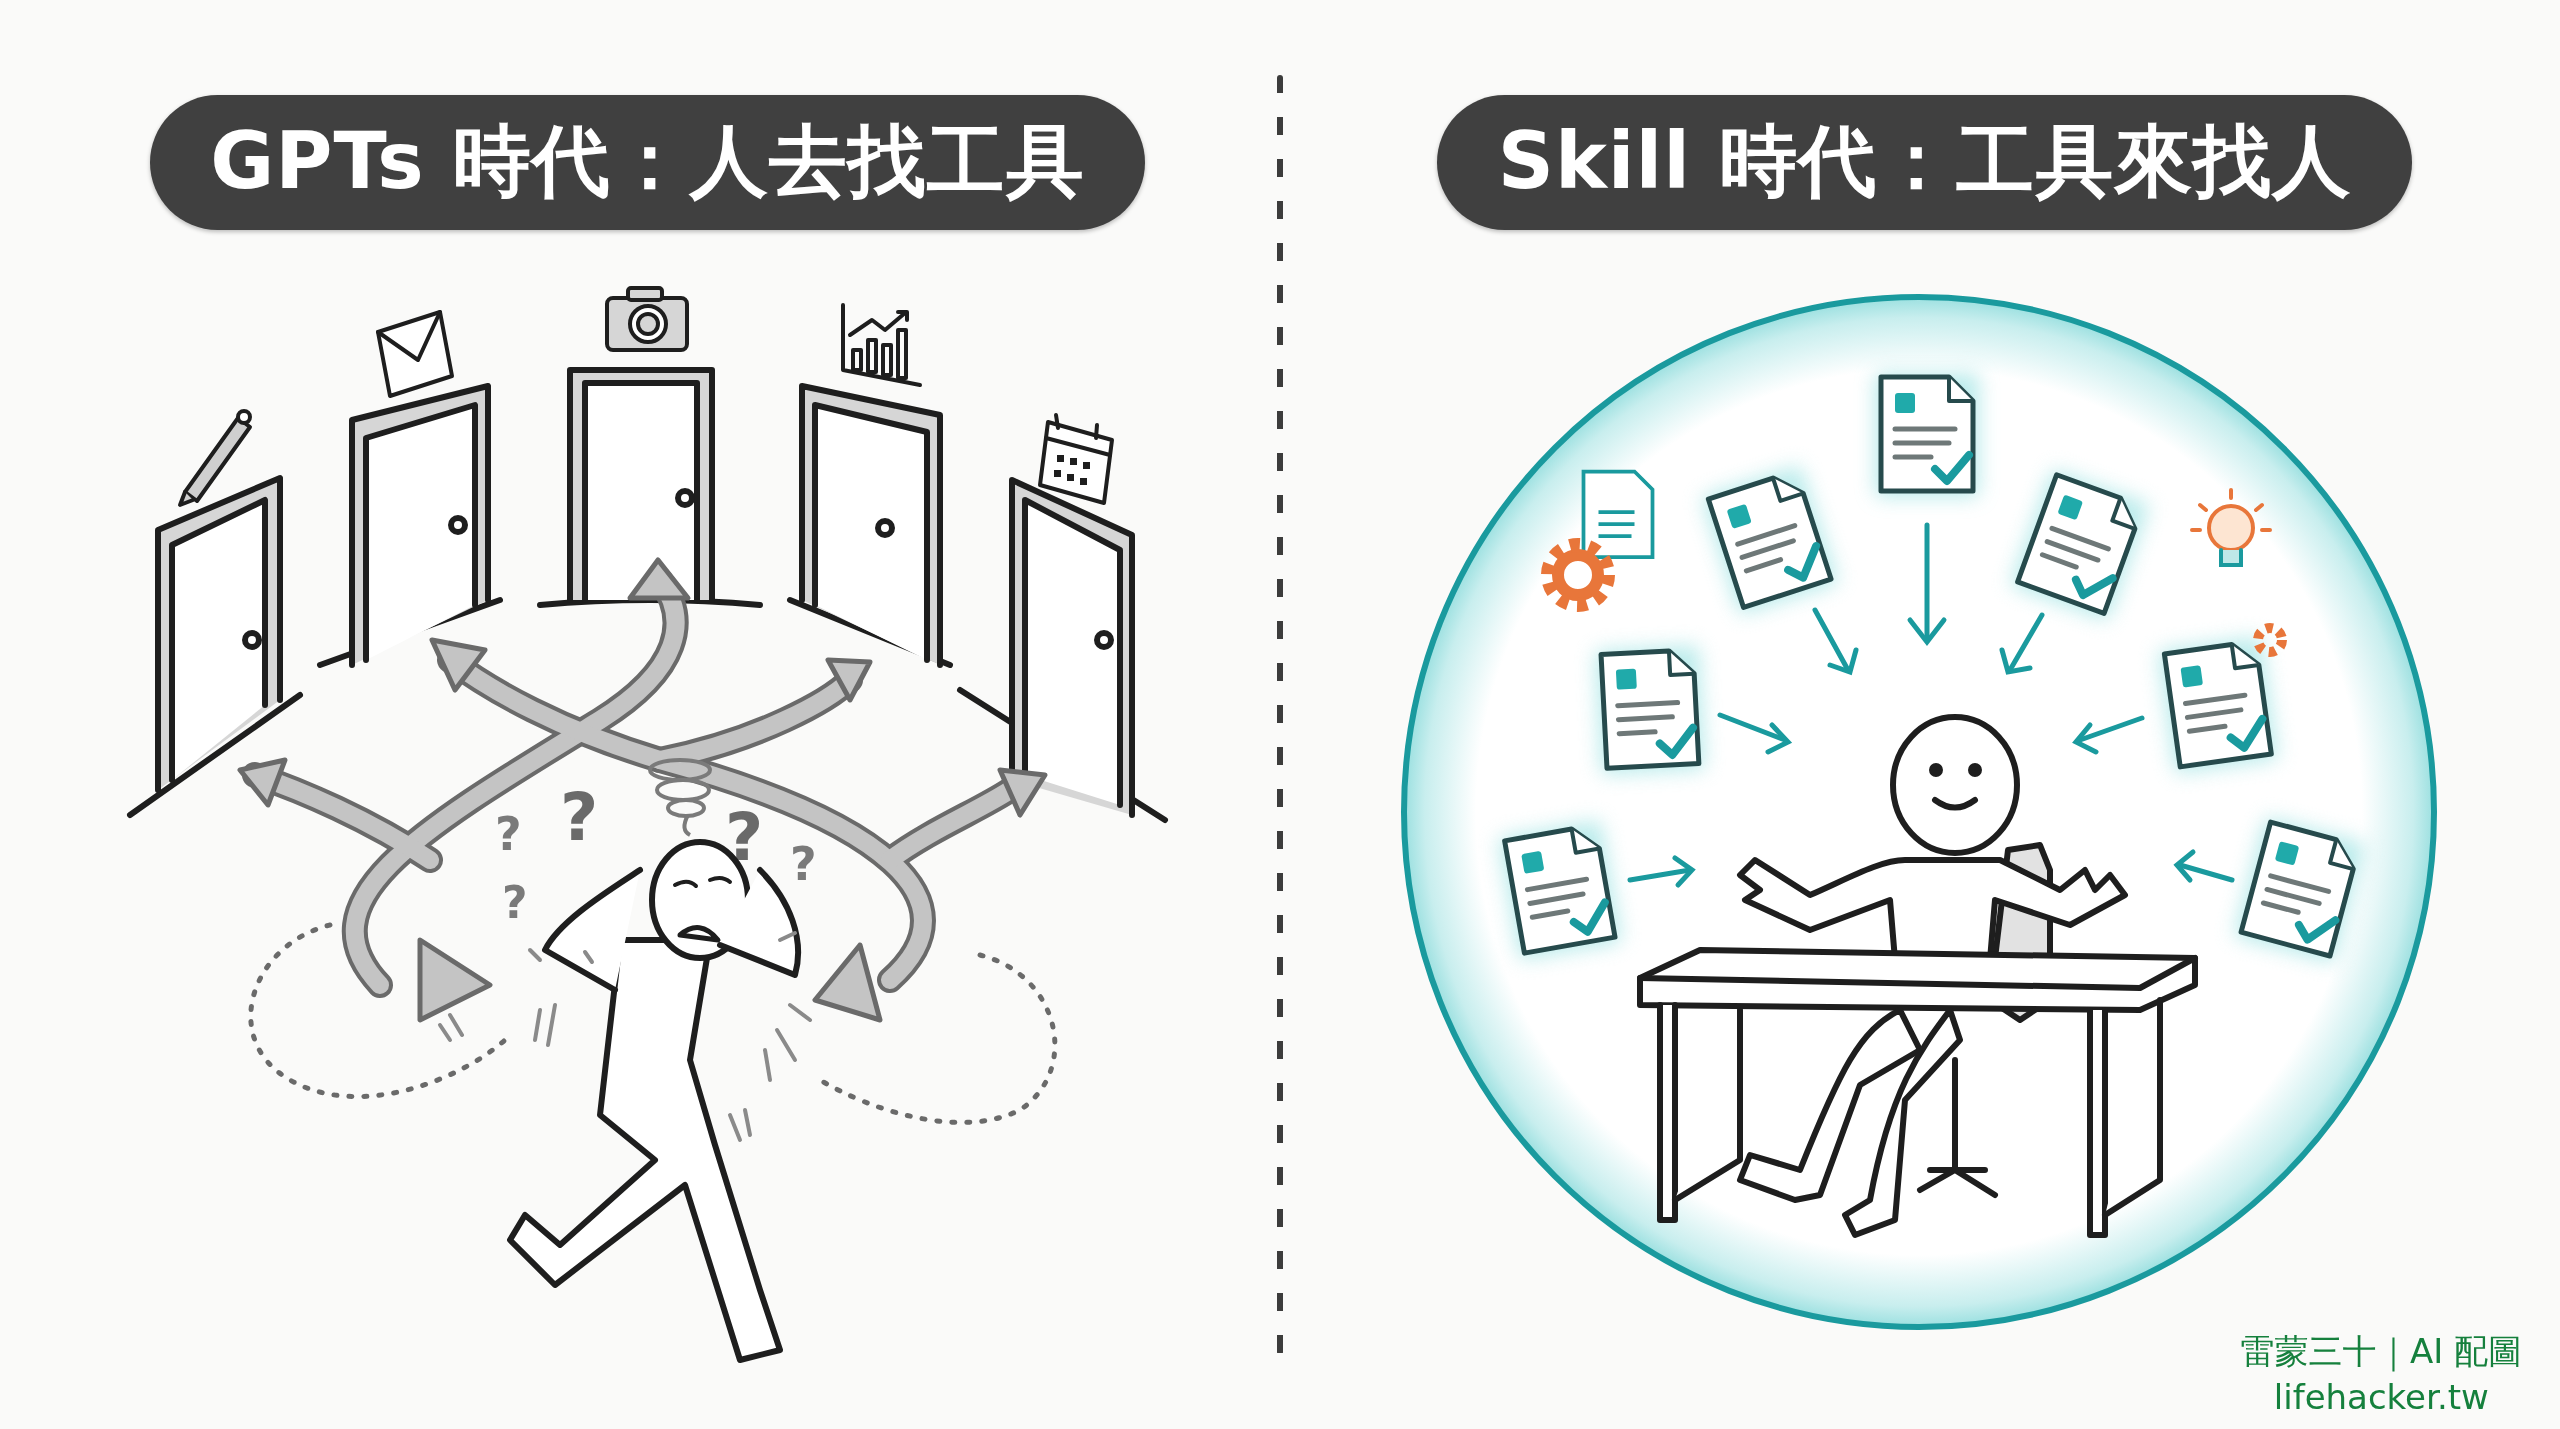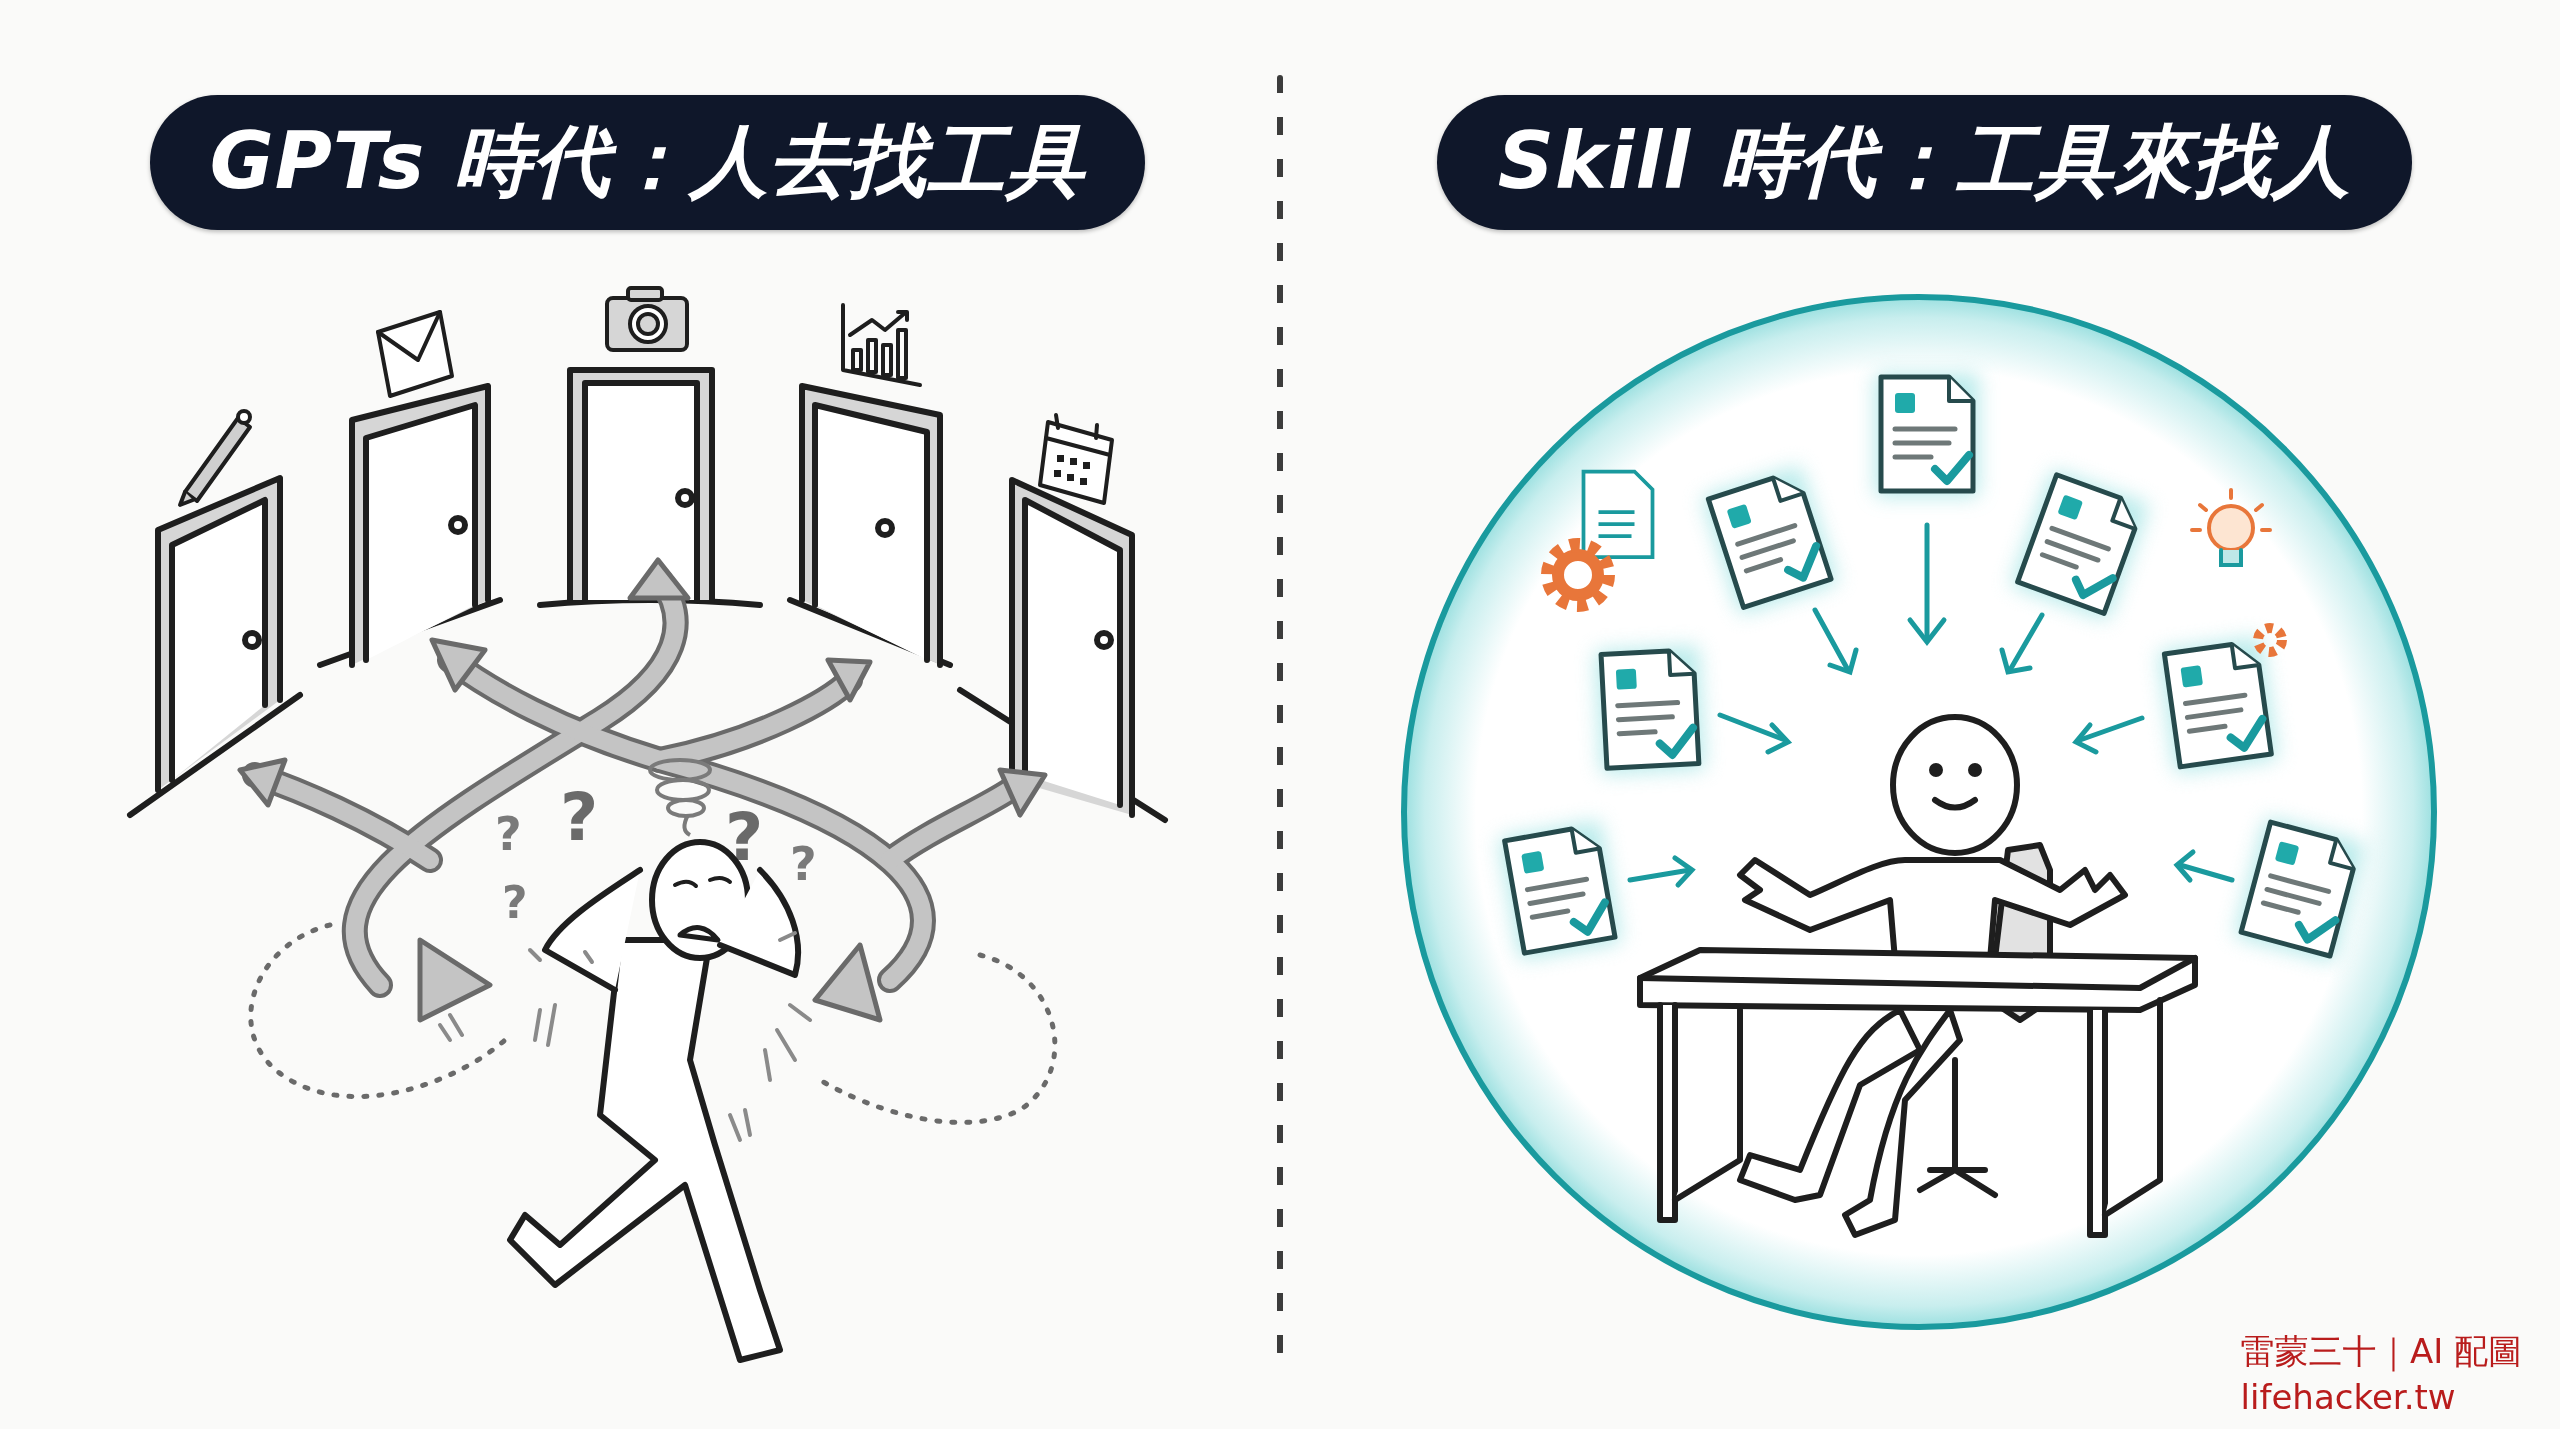--- a/index.html
+++ b/index.html
@@ -1,22 +1,22 @@
 <!DOCTYPE html>
 <html><head>
 <meta charset="utf-8">
 <style>
   html,body{margin:0;padding:0;}
   body{width:2560px;height:1429px;background:#fafaf9;position:relative;overflow:hidden;font-family:"DejaVu Sans","Liberation Sans",sans-serif;}
-  .pill{position:absolute;background:#0f172a;border-radius:70px;color:#fff;display:flex;align-items:center;justify-content:center;font-weight:bold;font-size:78px;letter-spacing:1px;box-shadow:0 2px 4px rgba(0,0,0,.25);font-style:italic;}
+  .pill{position:absolute;background:#404040;border-radius:70px;color:#fff;display:flex;align-items:center;justify-content:center;font-weight:bold;font-size:78px;letter-spacing:1px;box-shadow:0 2px 4px rgba(0,0,0,.25);}
   #pill-left{left:150px;top:95px;width:995px;height:135px;}
   #pill-right{left:1437px;top:95px;width:975px;height:135px;text-align:center;}
   .divider{position:absolute;left:1277px;top:75px;width:6px;height:1280px;background:repeating-linear-gradient(to bottom,#3c3c3c 0,#3c3c3c 18px,transparent 18px,transparent 42px);border-radius:3px;}
   svg{position:absolute;left:0;top:0;}
-  .credit{position:absolute;right:38px;top:1328px;text-align:left;color:#b91c1c;font-size:34px;line-height:46px;font-family:"DejaVu Sans",sans-serif;}
+  .credit{position:absolute;right:38px;top:1328px;text-align:center;color:#15803d;font-size:34px;line-height:46px;font-family:"DejaVu Sans",sans-serif;}
 </style>
 </head>
 <body>
 
 <div id="pill-left" class="pill">
   <span>GPTs 時代：人去找工具</span>
 </div>
 <div id="pill-right" class="pill">
   <span>Skill 時代：工具來找人</span>
 </div>

